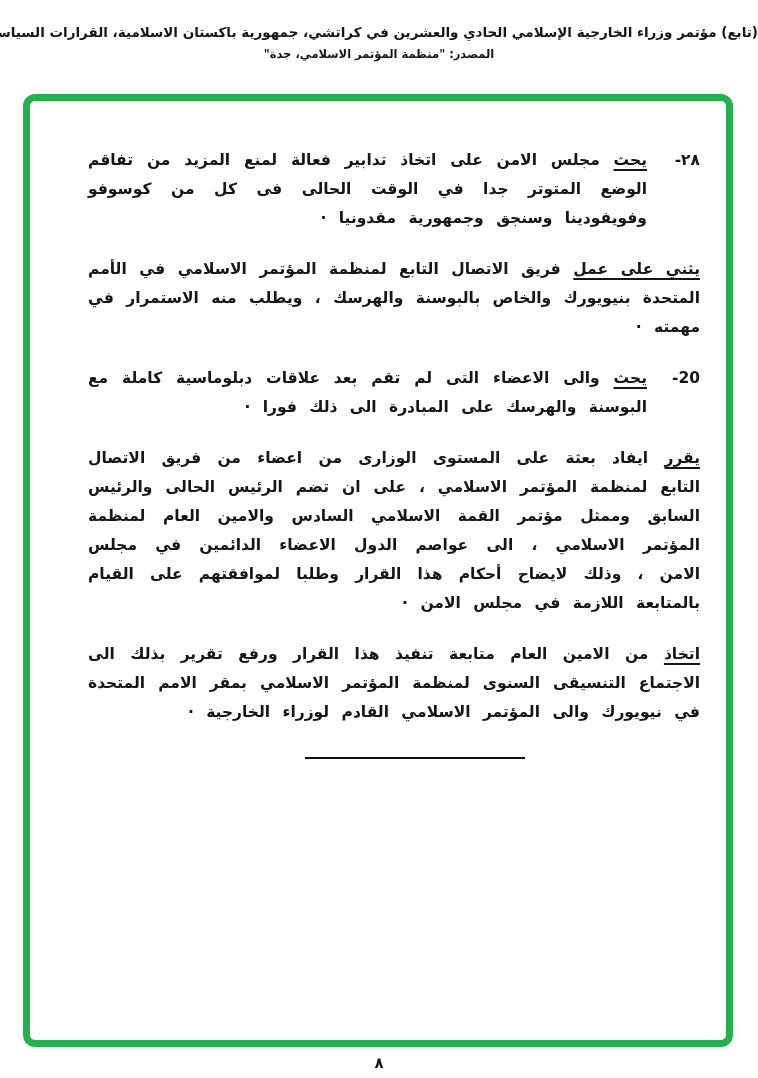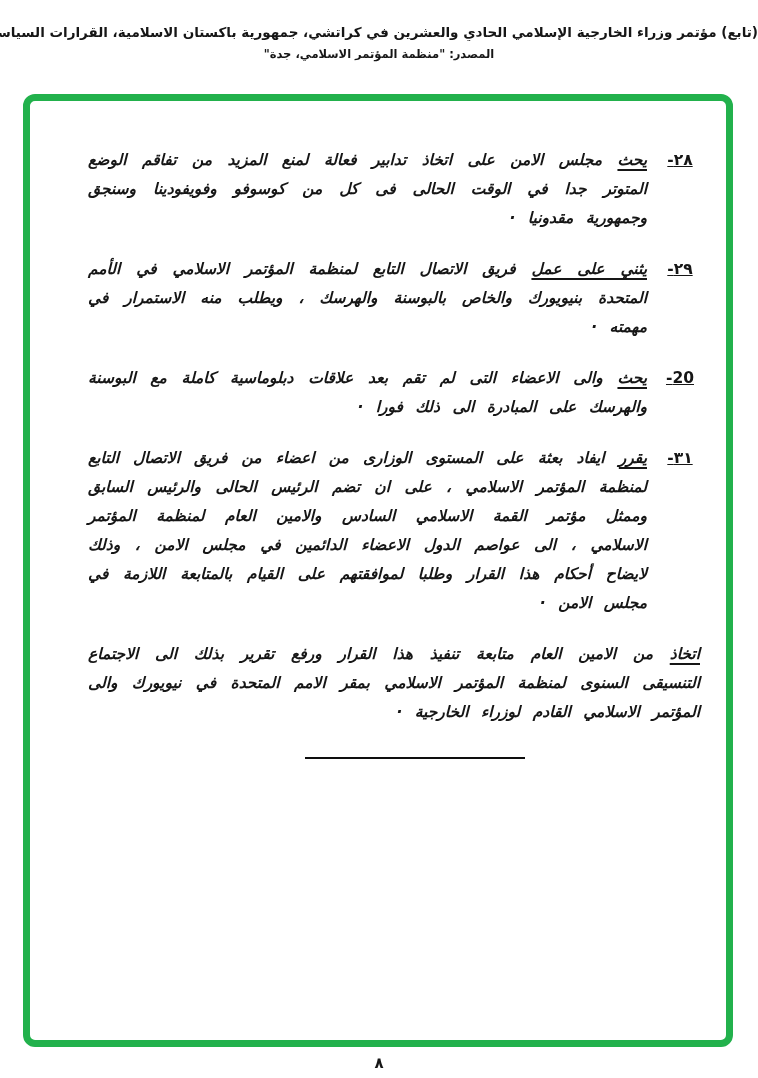--- a/index.html
+++ b/index.html
@@ -54,31 +54,29 @@
     line-height: 29px;
   }
   .para {
     display: flex;
     column-gap: 13px;
     margin-bottom: 22px;
   }
   .para-num {
     flex: 0 0 40px;
     min-width: 40px;
-    text-align: center;
+    text-align: right;
     white-space: nowrap;
-    text-decoration: underline;
   }
   .para-text {
     flex: 1 1 auto;
     margin: 0;
     text-align: justify;
     word-spacing: 7px;
     letter-spacing: 0.3px;
-    font-style: italic;
   }
   .lead {
     text-decoration: underline;
     text-underline-offset: 4px;
     text-decoration-thickness: 1.5px;
   }
 
   
   .divider {
     width: 220px;
@@ -107,31 +105,29 @@
 <div class="frame"></div>
 
 <div class="content">
 
   <div class="para">
     <span class="para-num">٢٨-</span>
     <p class="para-text"><span class="lead">يحث</span> <span>مجلس الامن على اتخاذ تدابير فعالة لمنع المزيد من تفاقم الوضع المتوتر جدا في الوقت الحالى فى كل من كوسوفو وفويفودينا وسنجق وجمهورية مقدونيا ·</span></p>
   </div>
 
   <div class="para">
-    <span class="para-num">٢٩-</span>
     <p class="para-text"><span class="lead">يثني على عمل</span> <span>فريق الاتصال التابع لمنظمة المؤتمر الاسلامي في الأمم المتحدة بنيويورك والخاص بالبوسنة والهرسك ، ويطلب منه الاستمرار في مهمته ·</span></p>
   </div>
 
   <div class="para">
     <span class="para-num">20-</span>
     <p class="para-text"><span class="lead">يحث</span> <span>والى الاعضاء التى لم تقم بعد علاقات دبلوماسية كاملة مع البوسنة والهرسك على المبادرة الى ذلك فورا ·</span></p>
   </div>
 
   <div class="para">
-    <span class="para-num">٣١-</span>
     <p class="para-text"><span class="lead">يقرر</span> <span>ايفاد بعثة على المستوى الوزارى من اعضاء من فريق الاتصال التابع لمنظمة المؤتمر الاسلامي ، على ان تضم الرئيس الحالى والرئيس السابق وممثل مؤتمر القمة الاسلامي السادس والامين العام لمنظمة المؤتمر الاسلامي ، الى عواصم الدول الاعضاء الدائمين في مجلس الامن ، وذلك لايضاح أحكام هذا القرار وطلبا لموافقتهم على القيام بالمتابعة اللازمة في مجلس الامن ·</span></p>
   </div>
 
   <div class="para">
     <p class="para-text"><span class="lead">اتخاذ</span> <span>من الامين العام متابعة تنفيذ هذا القرار ورفع تقرير بذلك الى الاجتماع التنسيقى السنوى لمنظمة المؤتمر الاسلامي بمقر الامم المتحدة في نيويورك والى المؤتمر الاسلامي القادم لوزراء الخارجية ·</span></p>
   </div>
 
   <hr class="divider">
 
 </div>

